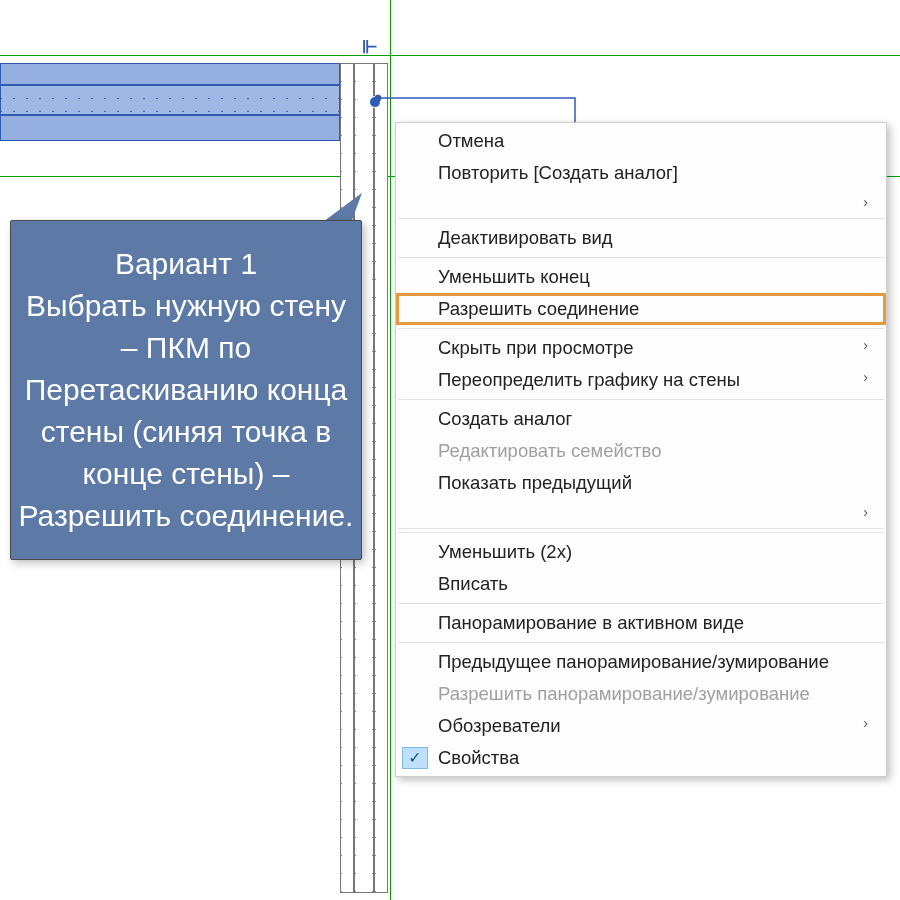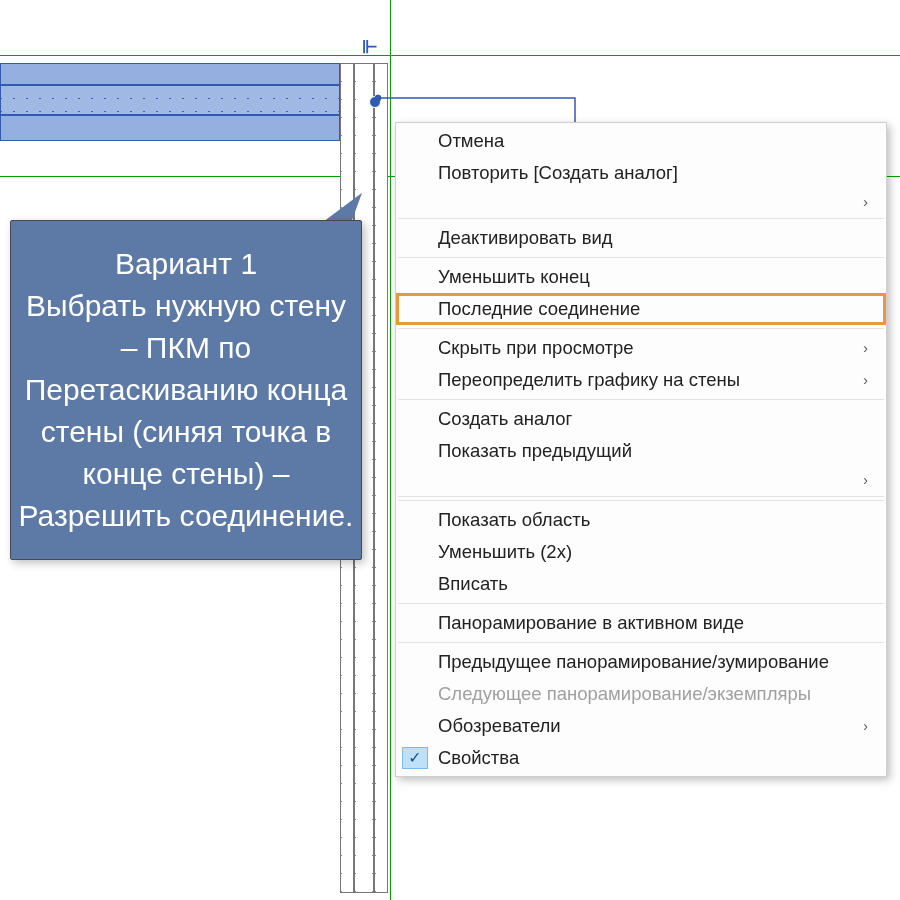--- a/index.html
+++ b/index.html
@@ -171,21 +171,21 @@
     box-shadow: 3px 3px 8px rgba(0,0,0,0.25);
     padding: 2px 0;
     font-size: 18.5px;
     color: #222;
   }
   .mi {
     position: relative;
     padding: 5px 18px 5px 42px;
     white-space: nowrap;
     display: flex;
-    align-items: center;
+    align-items: flex-start;
     justify-content: space-between;
   }
   .mi.disabled { color: #a0a0a0; }
   .mi .arrow {
     color: #555;
     font-size: 14px;
     margin-left: auto;
     padding-left: 20px;
   }
   .sep {
@@ -268,62 +268,62 @@
       </div>
       <div class="sep"></div>
       <div class="mi">
         <span>Деактивировать вид</span>
       </div>
       <div class="sep"></div>
       <div class="mi">
         <span>Уменьшить конец</span>
       </div>
       <div class="mi highlight">
-        <span>Последние соединение</span>
+        <span>Разрешить соединение</span>
       </div>
       <div class="sep"></div>
       <div class="mi">
         <span>Скрыть при просмотре</span>
         <span class="arrow">›</span>
       </div>
       <div class="mi">
         <span>Переопределить графику на стены</span>
         <span class="arrow">›</span>
       </div>
       <div class="sep"></div>
       <div class="mi">
         <span>Создать аналог</span>
       </div>
+      <div class="mi disabled">
+        <span>Редактировать семейство</span>
+      </div>
       <div class="mi">
         <span>Показать предыдущий</span>
       </div>
       <div class="mi">
         <span class="arrow">›</span>
       </div>
       <div class="sep"></div>
       <div class="sep"></div>
       <div class="mi">
-        <span>Показать область</span>
-      </div>
-      <div class="mi">
         <span>Уменьшить (2x)</span>
       </div>
       <div class="mi">
         <span>Вписать</span>
       </div>
       <div class="sep"></div>
       <div class="mi">
         <span>Панорамирование в активном виде</span>
       </div>
       <div class="sep"></div>
       <div class="mi">
         <span>Предыдущее панорамирование/зумирование</span>
       </div>
       <div class="mi disabled">
-        <span>Следующее панорамирование/экземпляры</span>
+        <span>Разрешить панорамирование/зумирование</span>
       </div>
       <div class="mi">
         <span>Обозреватели</span>
         <span class="arrow">›</span>
       </div>
       <div class="mi">
         <span class="check">✓</span>
         <span>Свойства</span>
       </div>
     </div>

